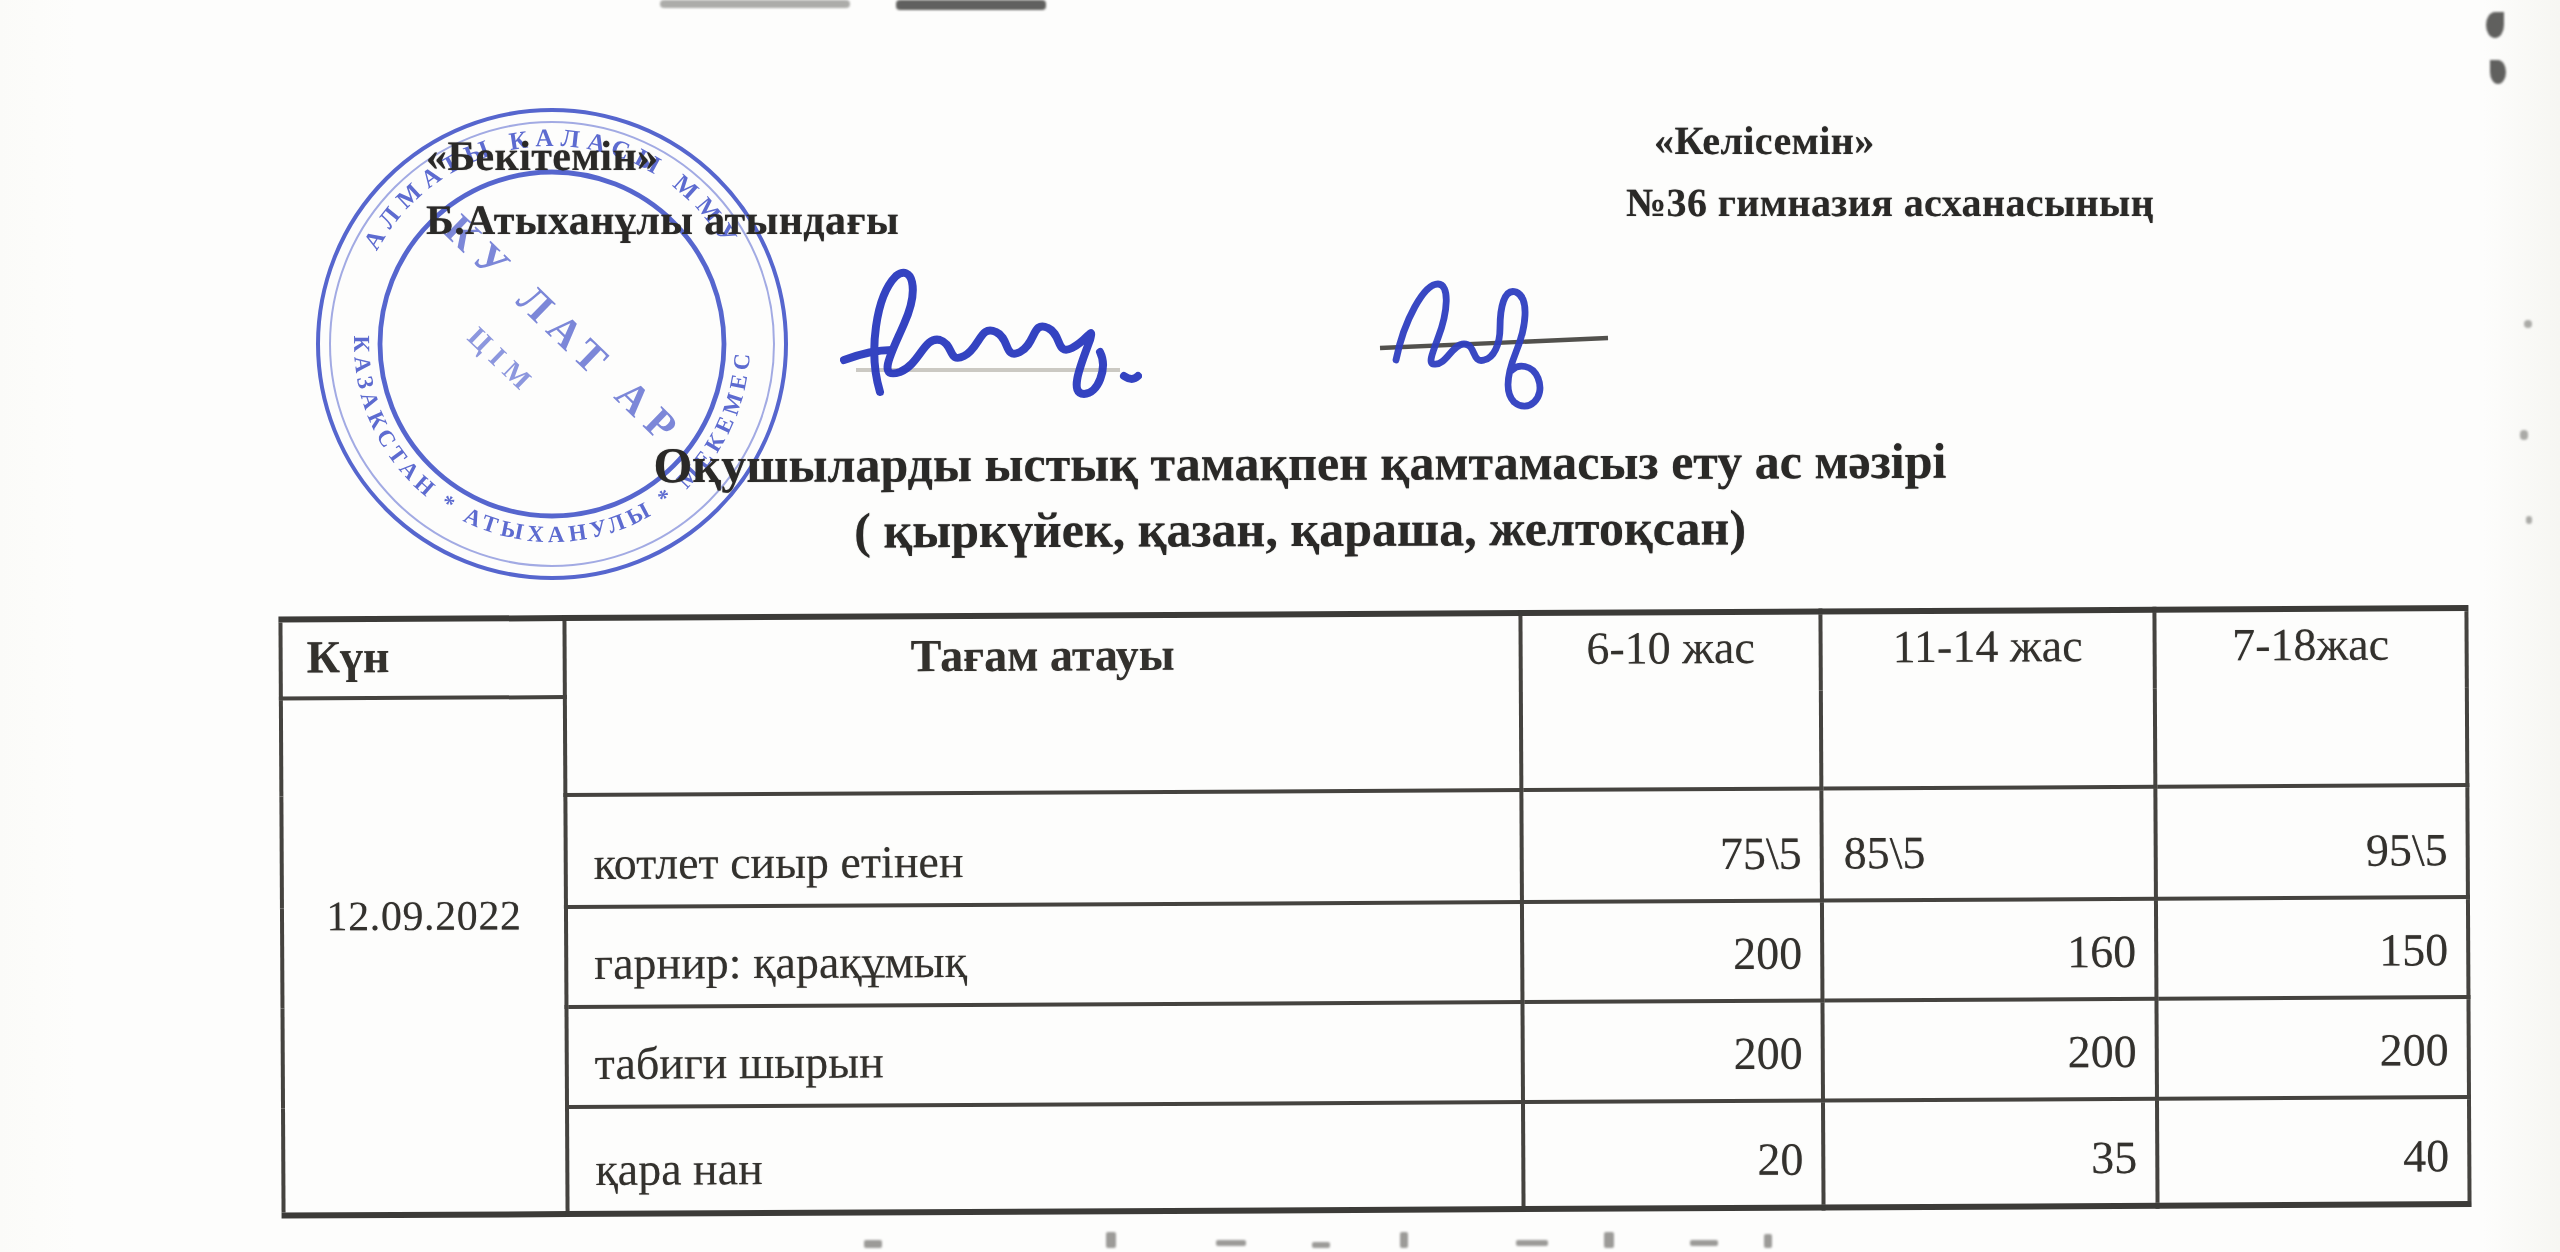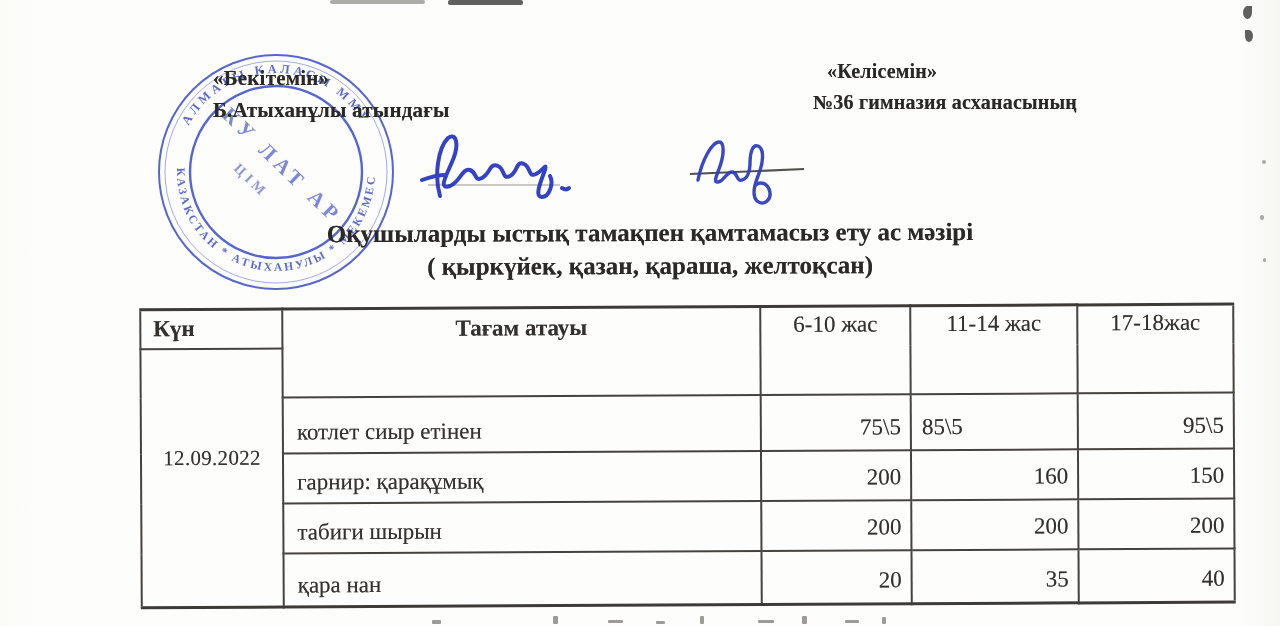--- a/index.html
+++ b/index.html
@@ -140,21 +140,21 @@
           <col style="width:150px">
         <col style="width:167px">
           <col style="width:156px">
       </colgroup>
       <tbody>
           <tr style="height:39px">
         <th class="h-day">Күн</th>
         <th class="h-dish" rowspan="2">Тағам атауы</th>
         <th class="h-age" rowspan="2">6-10 жас</th>
         <th class="h-age" rowspan="2">11-14 жас</th>
-        <th class="h-age" rowspan="2">17-18жас</th>
+        <th class="h-age" rowspan="2">7-18жас</th>
       </tr>
       <tr style="height:49px">
         <td class="c-date" rowspan="5">12.09.2022</td>
       </tr>
       <tr style="height:56px">
         <td class="c-dish">котлет сиыр етінен</td>
         <td class="c-num">75\5</td>
         <td class="c-num left">85\5</td>
         <td class="c-num">95\5</td>
       </tr>

